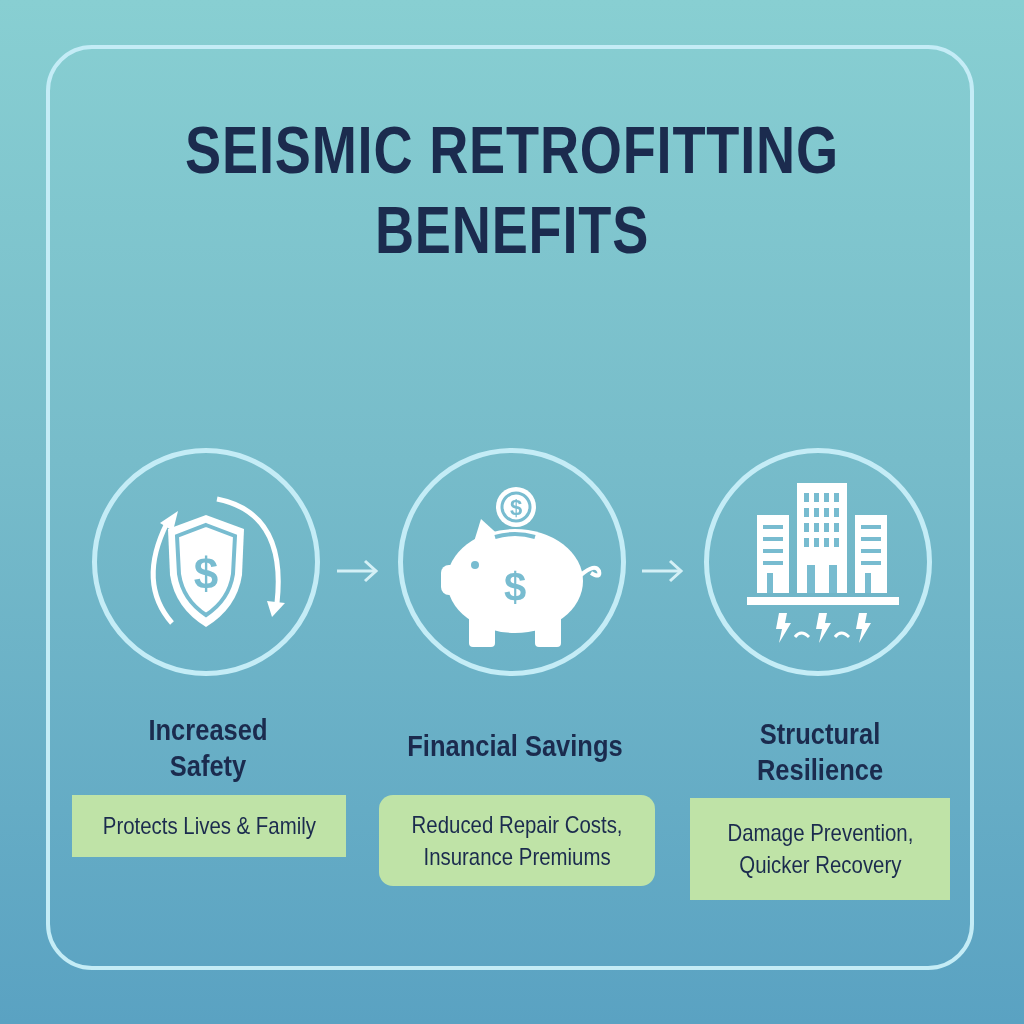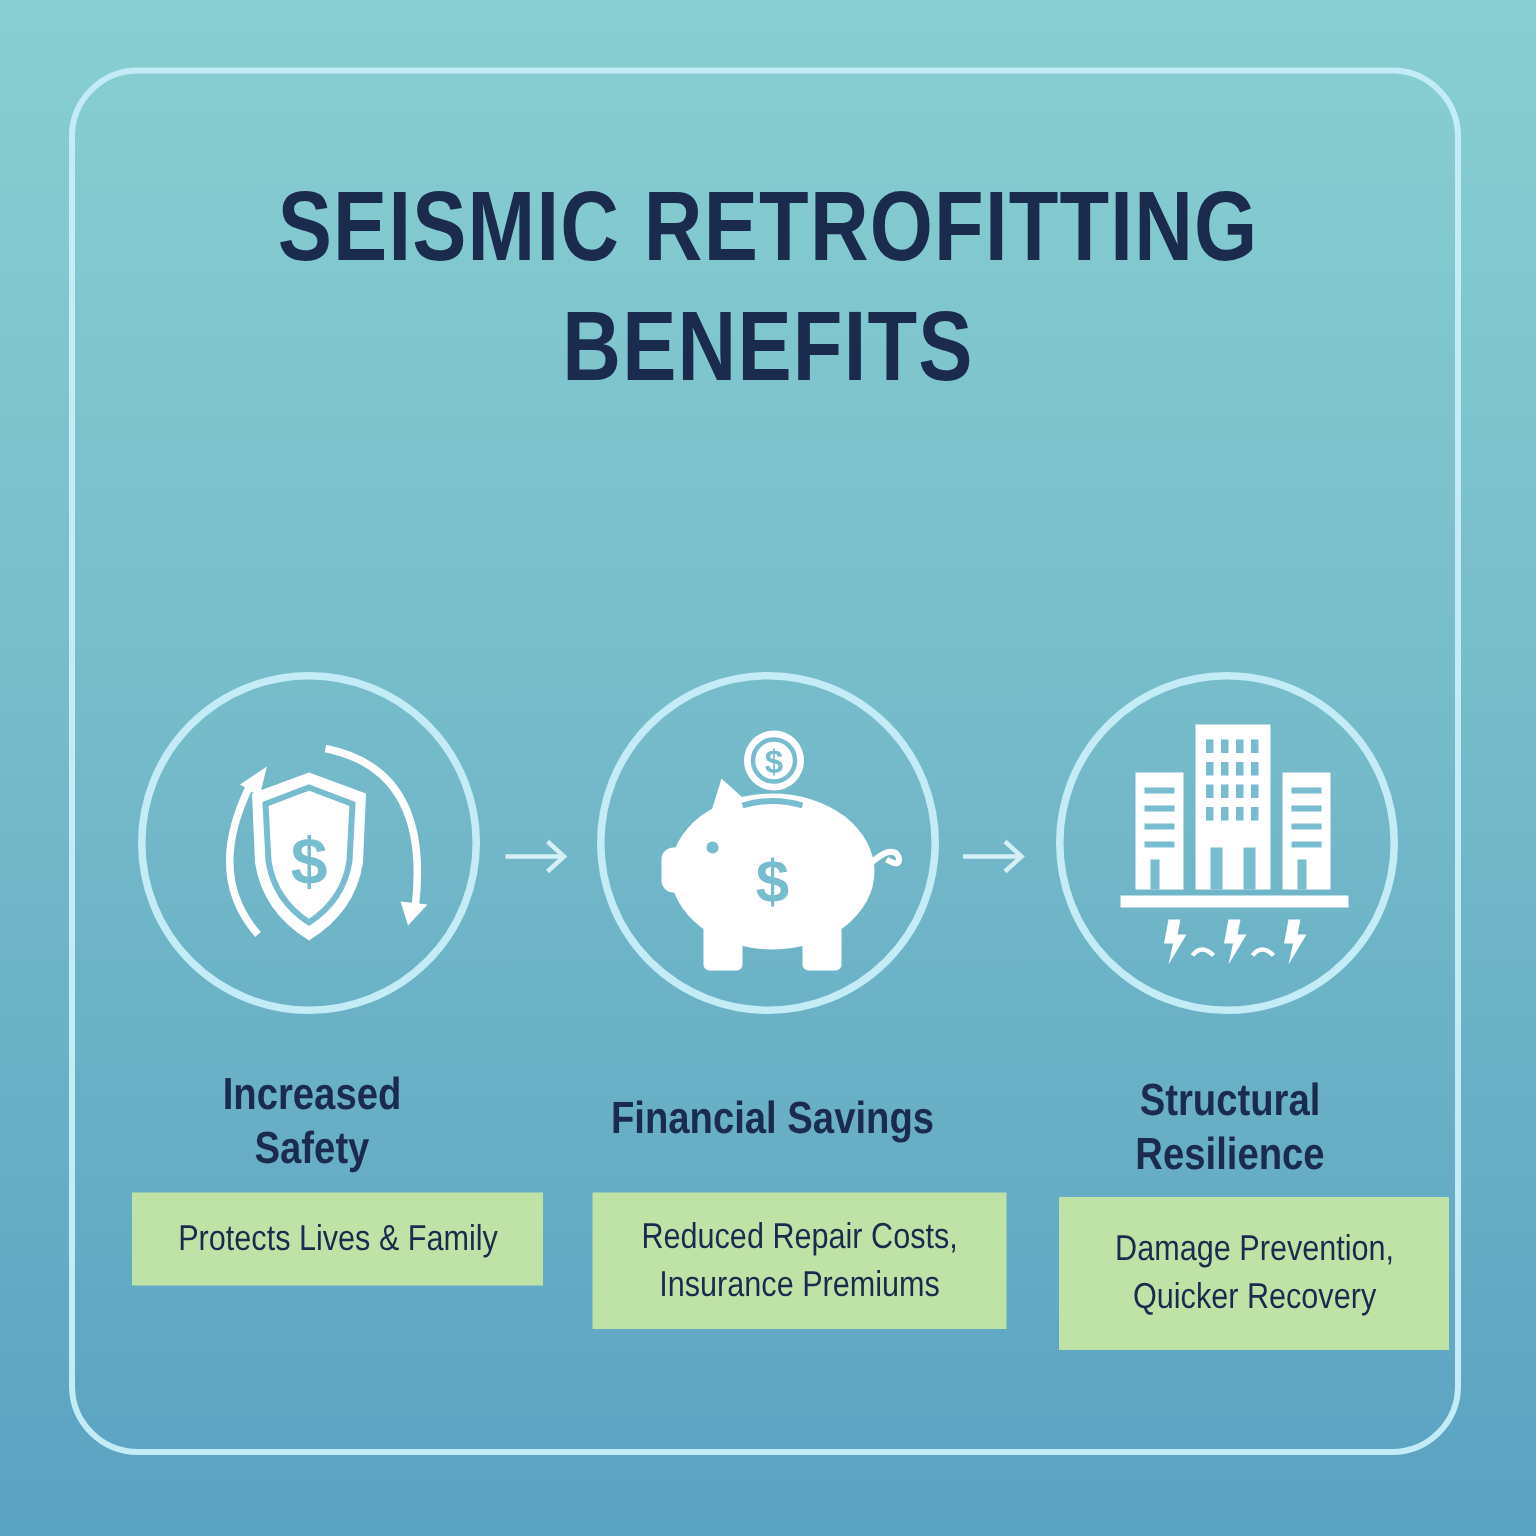--- a/index.html
+++ b/index.html
@@ -12,21 +12,21 @@
     color:#1b2b4e;font-weight:bold;font-size:66px;line-height:80px;
     letter-spacing:1px;transform:scaleX(0.82);transform-origin:center;}
   .circle{position:absolute;width:228px;height:228px;border:5px solid #c4ecf6;
     border-radius:50%;box-sizing:border-box;}
   .circle svg{position:absolute;left:0;top:0;width:218px;height:218px;}
   .arrow{position:absolute;width:50px;height:30px;}
   .heading{position:absolute;color:#1b2b4e;font-weight:bold;font-size:30px;
     line-height:36px;text-align:center;transform:scaleX(0.85);}
   .box{position:absolute;background:#bfe3a7;color:#1b2b4e;font-size:24px;
     line-height:32px;text-align:center;display:flex;align-items:center;justify-content:center;
-    box-sizing:border-box;margin-left:16px;}
+    box-sizing:border-box;}
   .box span{display:inline-block;transform:scaleX(0.85);white-space:pre-line;}
 </style>
 </head>
 <body>
 
 <div class="frame"></div>
 
 <div class="title">
   <div>SEISMIC RETROFITTING</div>
   <div>BENEFITS</div>
@@ -119,20 +119,20 @@
 
 <div class="heading" style="left:88px;top:712px;width:240px;white-space:pre-line;">Increased
 Safety</div>
 <div class="heading" style="left:370px;top:728px;width:290px;">Financial Savings</div>
 <div class="heading" style="left:690px;top:716px;width:260px;white-space:pre-line;">Structural
 Resilience</div>
 
 <div class="box" style="left:72px;top:795px;width:274px;height:62px;">
   <span>Protects Lives &amp; Family</span>
 </div>
-<div class="box" style="left:379px;top:795px;width:276px;height:91px;">
+<div class="box" style="left:379px;top:795px;width:276px;height:91px;border-radius:14px;">
   <span>Reduced Repair Costs,
 Insurance Premiums</span>
 </div>
 <div class="box" style="left:690px;top:798px;width:260px;height:102px;">
   <span>Damage Prevention,
 Quicker Recovery</span>
 </div>
 
 </body></html>

